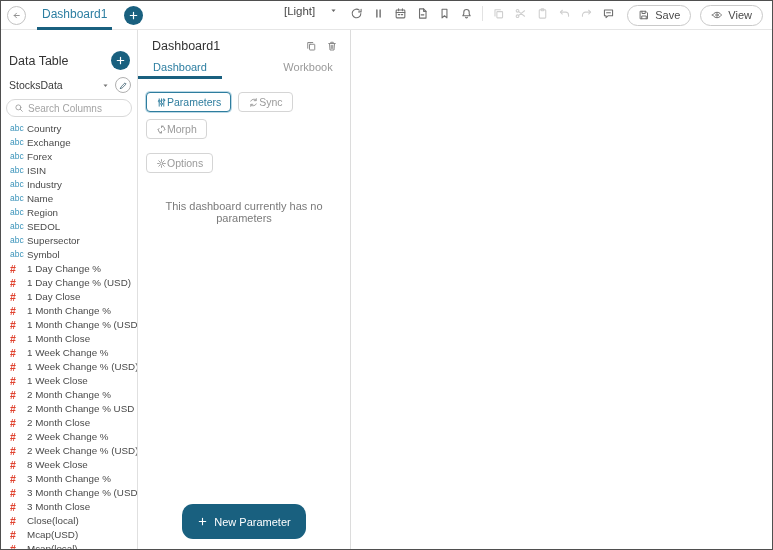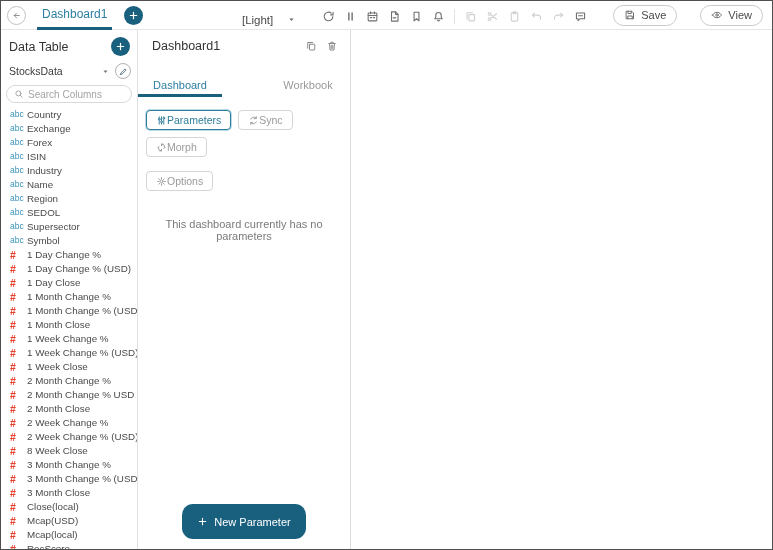--- a/index.html
+++ b/index.html
@@ -12,36 +12,36 @@
   .ic{fill:none;stroke:currentColor;stroke-width:2;stroke-linecap:round;stroke-linejoin:round;display:block;}
   button{background:none;border:none;cursor:pointer;color:inherit;}
 
   
   .topbar{height:29px;flex:0 0 29px;border-bottom:1px solid #e6e6e6;display:flex;align-items:center;padding:0 9px 0 6px;}
   .backbtn{width:19px;height:19px;border:1px solid #c3c3c3;border-radius:50%;color:#8a8a8a;display:flex;align-items:center;justify-content:center;}
   .backbtn svg{width:11px;height:11px;}
   .doc-tab{height:29px;display:flex;align-items:center;margin-left:11px;padding:0 5px;border-bottom:3px solid var(--accent);color:var(--accent-text);font-size:12px;}
   .roundadd{width:19px;height:19px;border-radius:50%;background:var(--accent);color:#fff;display:flex;align-items:center;justify-content:center;margin-left:12px;}
   .roundadd svg{width:11px;height:11px;stroke-width:2.6;}
-  .tb-right{margin-left:auto;display:flex;align-items:flex-end;gap:19px;}
+  .tb-right{margin-left:auto;display:flex;align-items:flex-start;gap:5px;}
   .theme{display:flex;align-items:center;gap:14px;font-size:11.5px;color:#4a4a4a;margin-right:4px;}
   .caret{width:9px;height:9px;color:#666;}
   .tbics{display:flex;align-items:center;gap:3px;}
   .tbic{width:19px;height:18px;display:flex;align-items:center;justify-content:center;color:var(--ic);}
   .tbic svg{width:13px;height:13px;}
   .tbic.dis{color:var(--ic-dis);cursor:default;}
   .sep{width:1px;height:15px;background:#e2e2e2;margin:0 3px;}
   .pill{height:21px;border:1px solid #c9c9c9;border-radius:11px;padding:0 10px;display:flex;align-items:center;gap:5px;font-size:11px;color:#4a4a4a;background:#fff;margin-left:4px;}
   .pill svg{width:12px;height:12px;color:#6f6f6f;}
 
   
   .main{flex:1;display:flex;min-height:0;}
 
   
-  .sidebar{width:137px;flex:0 0 137px;border-right:1px solid var(--border);display:flex;flex-direction:column;padding-top:6px;min-height:0;}
+  .sidebar{width:137px;flex:0 0 137px;border-right:1px solid var(--border);display:flex;flex-direction:column;padding-top:20px;min-height:0;}
   .sb-head{display:flex;align-items:center;padding:1px 7px 3px 8px;}
   .sb-title{font-size:12.5px;color:#333;}
   .sb-head .roundadd{margin-left:auto;}
   .sb-table{display:flex;align-items:center;padding:4px 6px 3px 8px;font-size:10.5px;color:#3a3a3a;}
   .sb-table .caret{margin-left:auto;color:#777;}
   .editcirc{width:16px;height:16px;border:1px solid #b0b0b0;border-radius:50%;color:#4a6a78;display:flex;align-items:center;justify-content:center;margin-left:5px;}
   .editcirc svg{width:9px;height:9px;stroke-width:2.2;}
   .searchbox{margin:3px 5px 4px;height:18px;border:1px solid #d9d9d9;border-radius:9px;display:flex;align-items:center;padding:0 7px;gap:4px;color:#9a9a9a;}
   .searchbox svg{width:10px;height:10px;flex:0 0 auto;}
   .searchbox input{border:none;outline:none;width:100%;font-size:10px;color:#555;background:transparent;}
@@ -51,21 +51,21 @@
   .ct{width:17px;flex:0 0 17px;font-size:8.5px;}
   .ct-text{color:var(--abc);}
   .ct-num{color:var(--num);font-weight:bold;font-size:10.5px;}
 
   
   .panel{width:213px;flex:0 0 213px;border-right:1px solid #dcdcdc;display:flex;flex-direction:column;min-height:0;}
   .p-head{display:flex;align-items:center;padding:9px 12px 2px 14px;}
   .p-title{font-size:12.5px;color:#333;}
   .p-acts{margin-left:auto;display:flex;gap:9px;color:#8a8a8a;}
   .p-acts svg{width:12px;height:12px;}
-  .p-tabs{display:flex;margin-top:20px;gap:44px;}
+  .p-tabs{display:flex;margin-top:2px;gap:44px;}
   .p-tab{flex:1;text-align:center;font-size:11px;height:22px;line-height:20px;border-bottom:3px solid transparent;color:var(--muted);}
   .p-tab.active{color:var(--accent-text);border-bottom-color:var(--accent);}
   .p-btns{display:flex;flex-wrap:wrap;gap:7px;padding:13px 8px 0;}
   .brk{width:100%;height:0;}
   .pbtn{height:20px;border:1px solid #d5d5d5;border-radius:4px;background:#fff;display:flex;align-items:center;padding:0 9px;font-size:10.5px;color:#9a9a9a;}
   .pbtn svg{width:11px;height:11px;}
   .pbtn.active{border-color:#2e7d9e;color:#2e7d9e;box-shadow:0 0 0 1px #bcd9e6;}
   .empty-msg{text-align:center;color:#7a7a7a;font-size:11px;margin-top:27px;padding:0 6px;}
   .np-wrap{margin-top:auto;display:flex;justify-content:center;padding-bottom:10px;}
   .npbtn{height:35px;border-radius:11px;background:var(--accent);color:#fff;font-size:11px;display:flex;align-items:center;gap:6px;padding:0 15px;}

